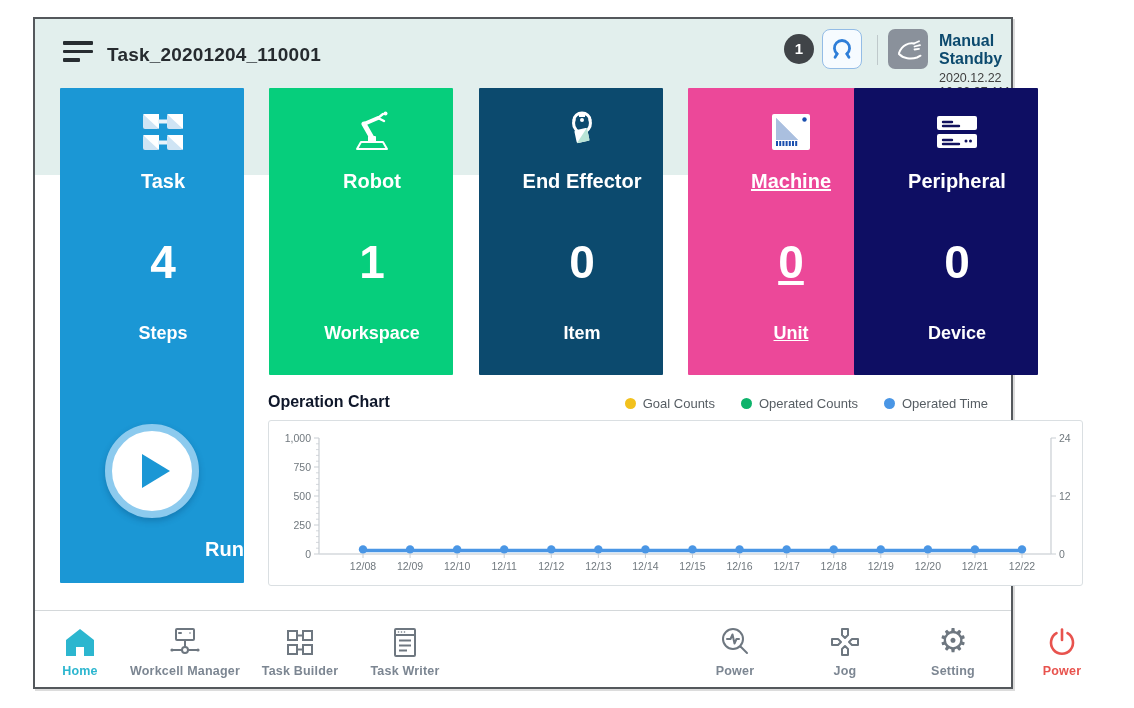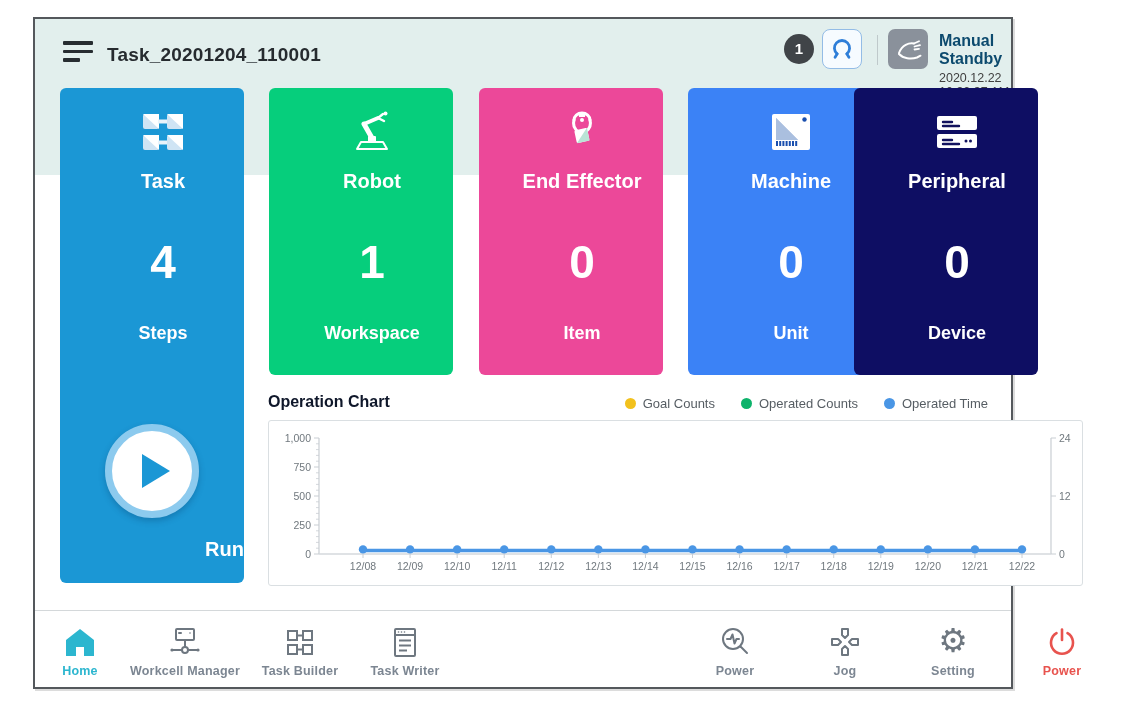--- a/index.html
+++ b/index.html
@@ -28,21 +28,21 @@
   .hdr-divider { position:absolute; left:842px; top:16px; width:1px; height:30px; background:#bfc9cb; }
 
   .mode-tile { position:absolute; left:853px; top:10px; width:40px; height:40px; border-radius:7px;
     background:#8a919b; display:flex; align-items:center; justify-content:center; cursor:pointer; }
 
   .mode-text { position:absolute; left:904px; top:13px; }
   .mode-name { font-size:16px; font-weight:700; color:#0c4a6e; }
   .mode-time { font-size:12.5px; color:#404040; margin-top:3px; }
 
   
-  .card { position:absolute; top:69px; width:184px; height:287px; border-radius:6px;
+  .card { position:absolute; top:69px; width:184px; height:287px; border-radius:1px;
     color:#fff; text-align:center; cursor:pointer;padding-left:22px; }
   .card.tall { height:495px; }
   .c0 { left:25px; } .c1 { left:234px; } .c2 { left:444px; } .c3 { left:653px; } .c4 { left:819px; }
   .card-icon { margin-top:20px; height:48px; display:flex; align-items:center; justify-content:center; }
   .card-title { margin-top:14px; font-size:20px; font-weight:700; }
   .card-value { margin-top:44px; font-size:46px; font-weight:700; line-height:50px; }
   .card-unit  { margin-top:36px; font-size:18px; font-weight:700; }
 
   .run-wrap { position:absolute; left:0; right:0; top:336px; text-align:right; }
   .run-circle { width:94px; height:94px; margin:0 auto; border-radius:50%;
@@ -148,40 +148,40 @@
         <line x1="15" y1="13" x2="29" y2="7" stroke="#fff" stroke-width="4" stroke-linecap="round"></line>
         <path d="M29,7 l5,-4 M29,7 l6,3" fill="none" stroke="#fff" stroke-width="2.5" stroke-linecap="round"></path>
         <circle cx="36.5" cy="2.5" r="2" fill="#fff"></circle>
       </svg>
     </div>
     <div class="card-title">Robot</div>
     <div class="card-value">1</div>
     <div class="card-unit">Workspace</div>
   </div>
 
-  <div class="card c2" style="background: #ec4899;">
+  <div class="card c2" style="background: #0c4a6e;">
     <div class="card-icon">
       <svg width="46" height="42" viewBox="0 0 46 42">
         <rect x="20" y="1" width="6" height="5" fill="#fff"></rect>
         <path d="M15,9 a8,7 0 0 1 16,0" fill="none" stroke="#fff" stroke-width="3" stroke-linecap="round"></path>
         <circle cx="23" cy="9" r="2" fill="#fff"></circle>
         <path d="M15,9 c-1.5,5 0.5,9 4.5,12" fill="none" stroke="#fff" stroke-width="3" stroke-linecap="round"></path>
         <path d="M31,9 c1.5,5 -0.5,9 -4.5,12" fill="none" stroke="#fff" stroke-width="3" stroke-linecap="round"></path>
         <g transform="rotate(-12 23 25)">
           <rect x="16.5" y="18" width="13" height="13" rx="1.5" fill="#ffffff"></rect>
           <polygon points="16.5,31 29.5,18 29.5,31" fill="#b9e4d6"></polygon>
         </g>
       </svg>
     </div>
     <div class="card-title">End Effector</div>
     <div class="card-value">0</div>
     <div class="card-unit">Item</div>
   </div>
 
-  <div class="card c3" style="background: #3b82f6;">
+  <div class="card c3" style="background: #ec4899; text-decoration: underline;">
     <div class="card-icon">
       <svg width="46" height="42" viewBox="0 0 46 42">
         <rect x="4" y="3" width="38" height="36" rx="2" fill="#fff"></rect>
         <polygon points="8,7 8,29 30,29 8,7" fill="#9db4da"></polygon>
         <polygon points="8,7 8,29 30,29" fill="#aabfdf"></polygon>
         <g fill="#1a4fae">
           <rect x="8" y="30" width="2" height="5"></rect>
             <rect x="11.2" y="30" width="2" height="5"></rect>
           <rect x="14.4" y="30" width="2" height="5"></rect>
             <rect x="17.6" y="30" width="2" height="5"></rect>

